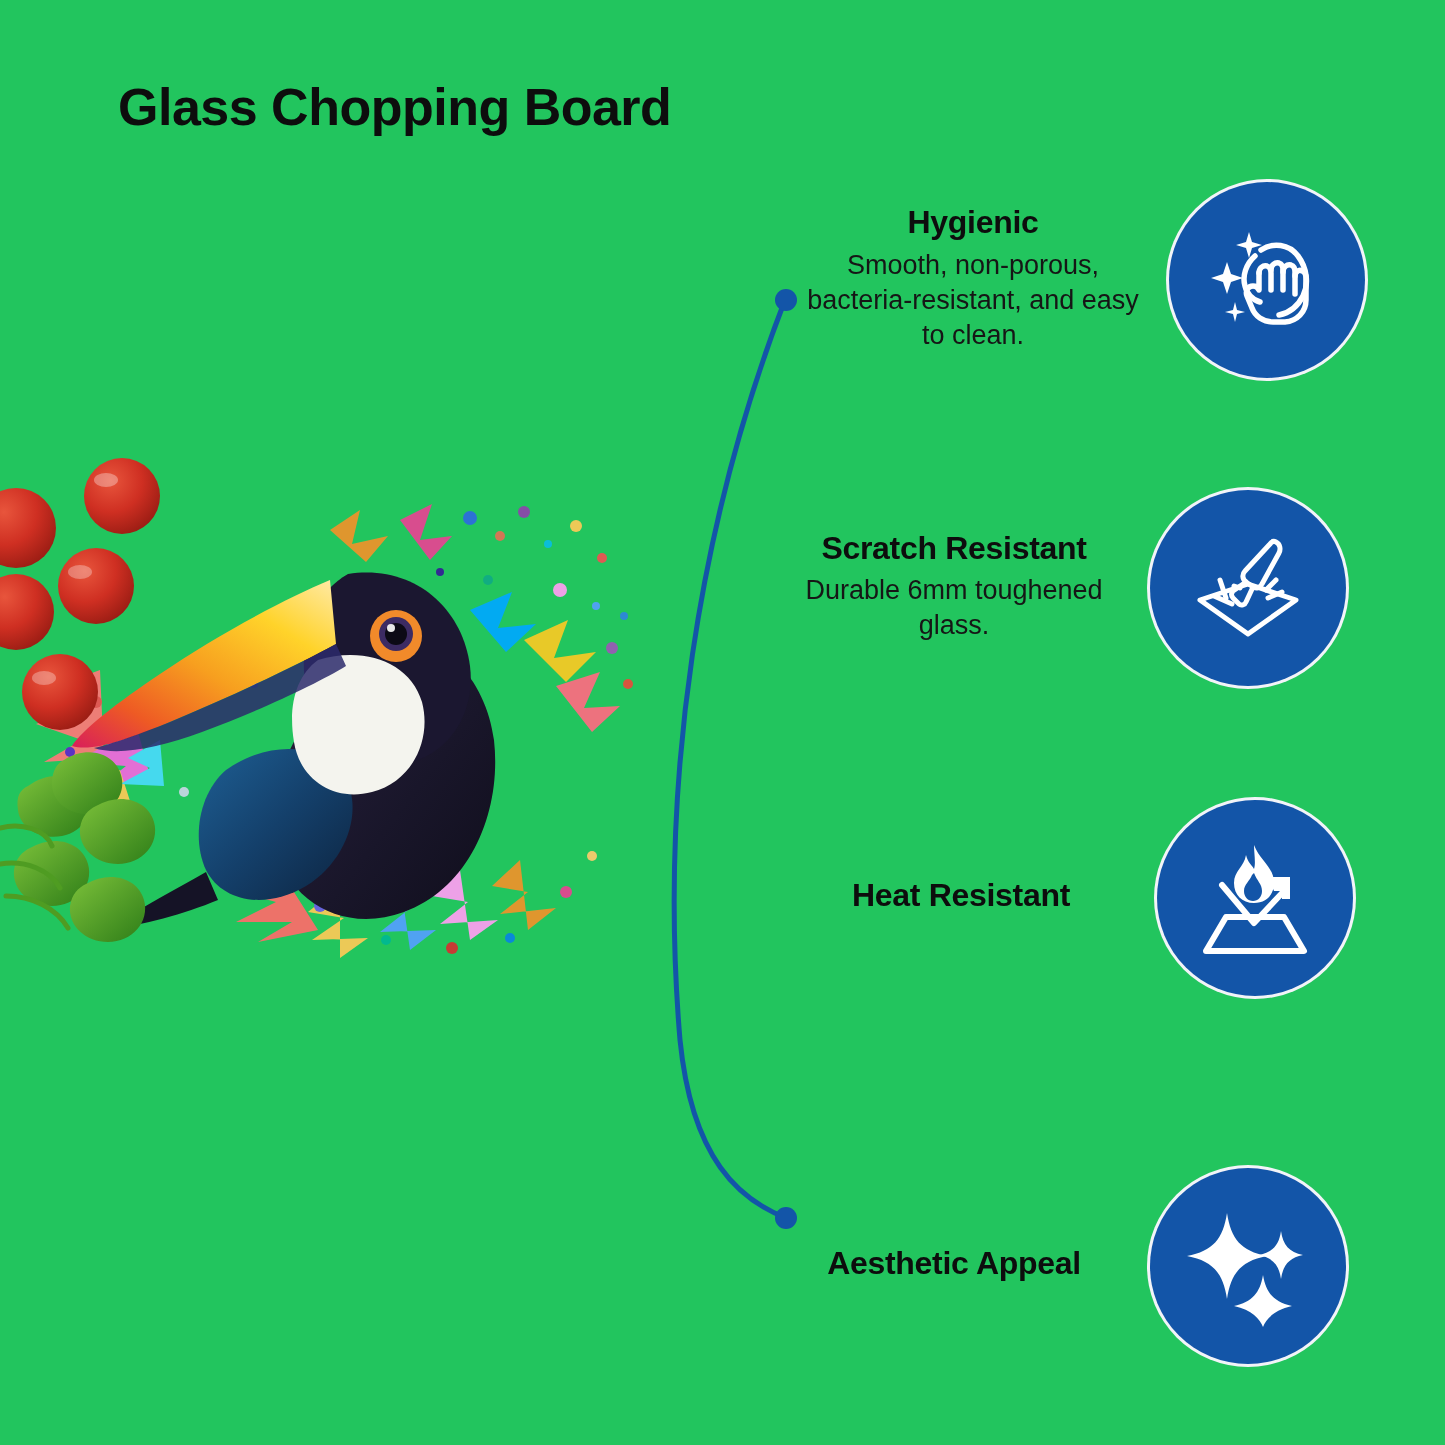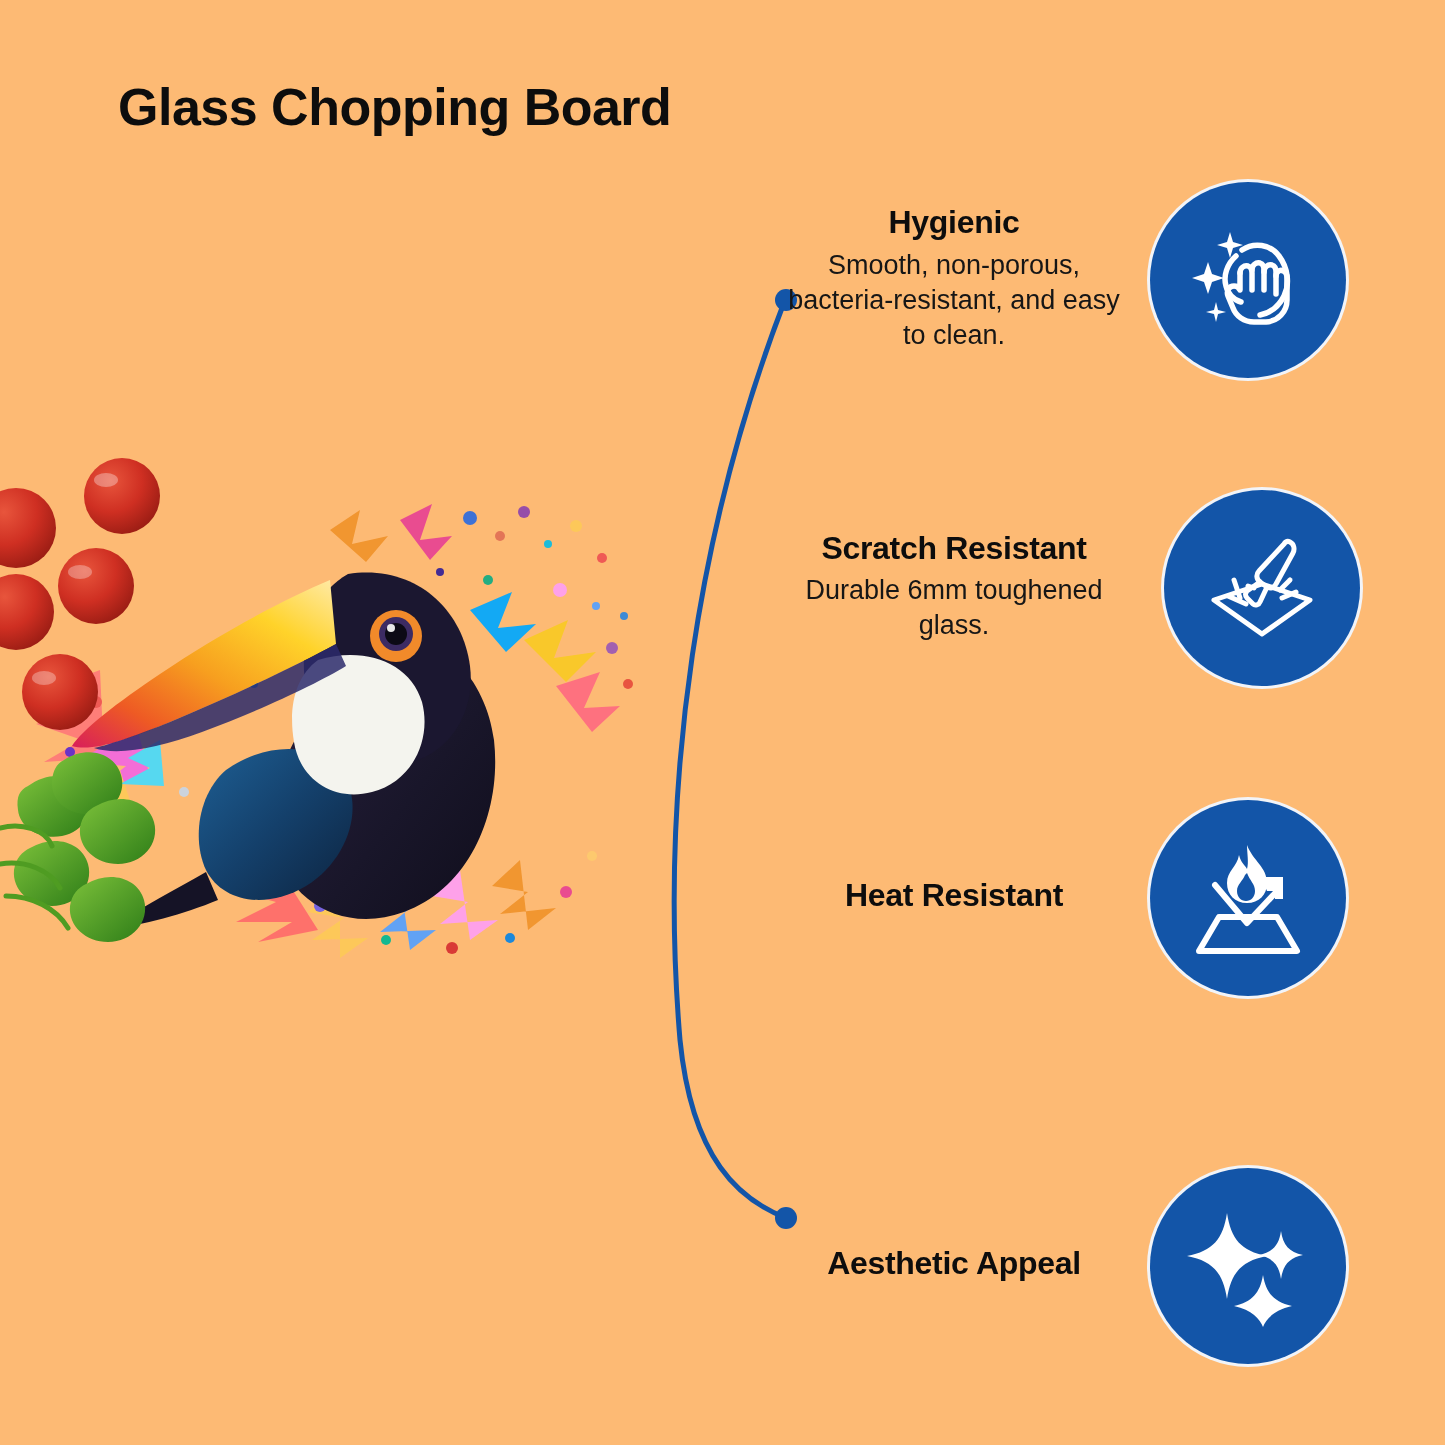--- a/index.html
+++ b/index.html
@@ -7,21 +7,21 @@
     padding: 0;
     background: #ffffff;
   }
   body {
     font-family: "Liberation Sans", sans-serif;
   }
   #page {
     position: relative;
     width: 1445px;
     height: 1445px;
-    background: #fdba74;
+    background: #22c55e;
     overflow: hidden;
   }
 
   
   .header-block {
     position: absolute;
     left: 118px;
     top: 78px;
     width: 700px;
   }
@@ -102,23 +102,23 @@
     background: #1355A8;
     box-shadow: 0 0 0 3px #f2f4f8;
   }
   .icon-circle svg {
     position: absolute;
     left: 50%;
     top: 50%;
     transform: translate(-50%, -50%);
   }
 
-  .f1 { left: 780px; top: 182px; }
-  .f2 { left: 780px; top: 490px; justify-content: space-between; }
-  .f3 { left: 780px; top: 800px; }
+  .f1 { left: 799px; top: 182px; }
+  .f2 { left: 780px; top: 490px; }
+  .f3 { left: 780px; top: 800px; justify-content: center; }
   .f4 { left: 780px; top: 1168px; }
 </style>
 </head>
 <body>
 
 <div id="page">
 
   <div class="header-block">
     <h1 class="main-title">Glass Chopping Board</h1>
   </div>

